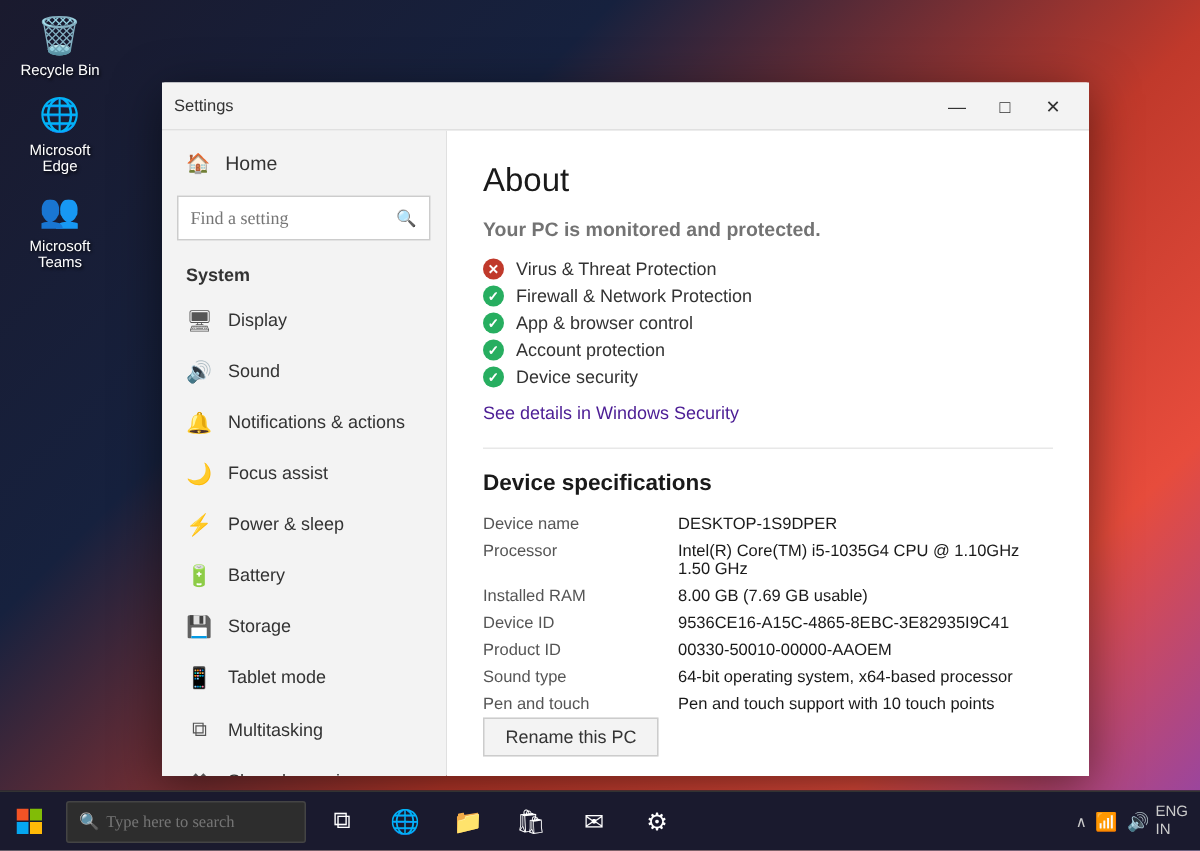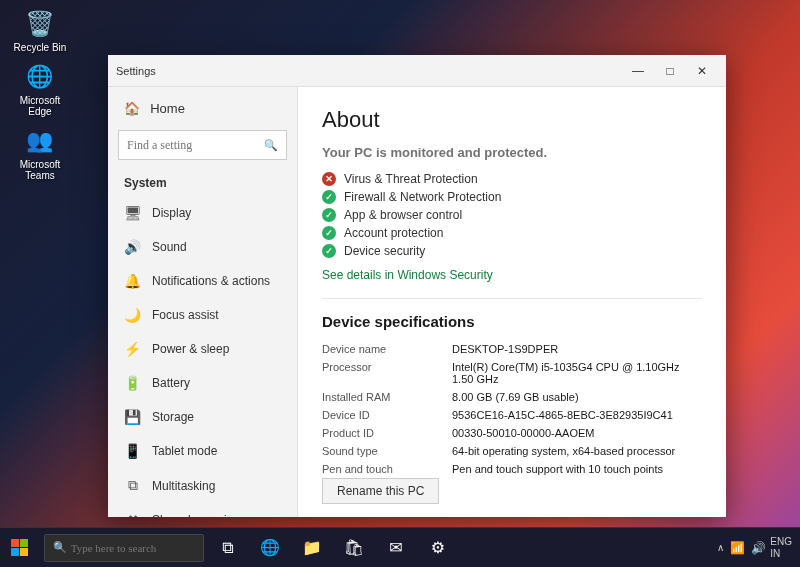--- a/index.html
+++ b/index.html
@@ -265,21 +265,21 @@
       border-radius: 50%;
       flex-shrink: 0;
       display: flex;
       align-items: center;
       justify-content: center;
     }
     .dot-red { background: #c0392b; }
     .dot-green { background: #27ae60; }
     .see-details {
       font-size: 12px;
-      color: #15803d;
+      color: #4c1d95;
       text-decoration: none;
       margin-bottom: 16px;
       display: block;
     }
     .section-title {
       font-size: 15px;
       font-weight: 600;
       color: #1a1a1a;
       margin: 16px 0 10px;
       border-top: 1px solid #e8e8e8;

